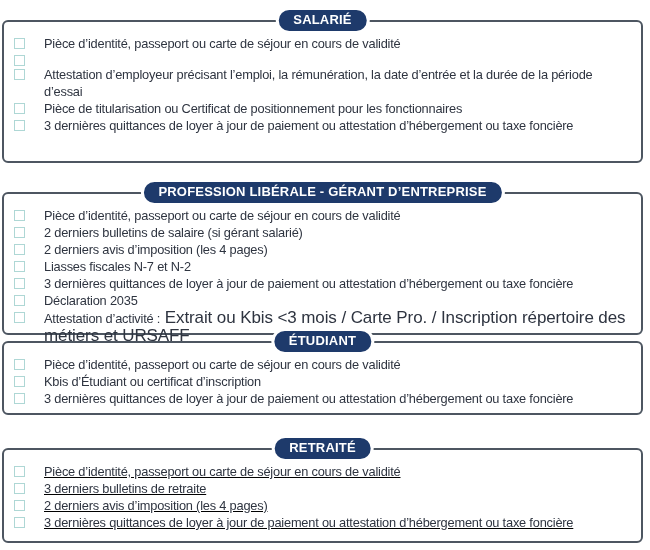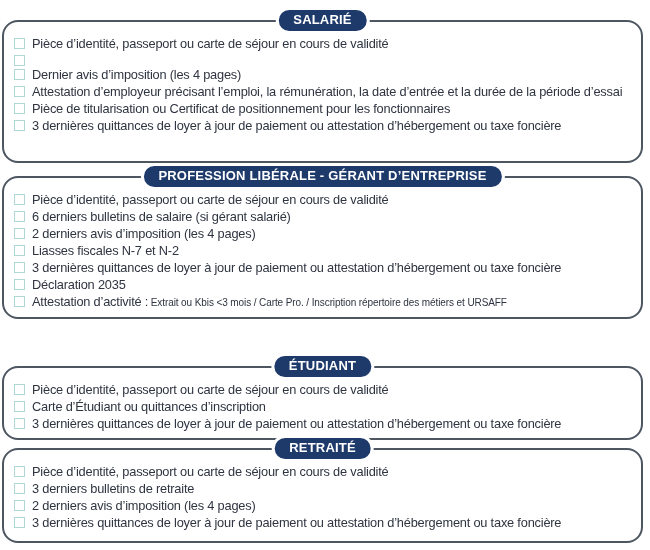--- a/index.html
+++ b/index.html
@@ -14,27 +14,27 @@
     height: 550px;
     background: #ffffff;
     overflow: hidden;
   }
   .section {
     position: absolute;
     left: 2px;
     width: 641px;
     box-sizing: border-box;
     border: 2px solid var(--box-border, #4d5661);
-    border-radius: 16px;
+    border-radius: 6px;
     background: #ffffff;
   }
   .s0 { top: 20px;  height: 143px; }
-  .s1 { top: 176px; height: 143px; }
-  .s2 { top: 366px; height: 74px;  }
-  .s3 { top: 448px; height: 95px;  }
+  .s1 { top: 192px; height: 143px; }
+  .s2 { top: 341px; height: 74px;  }
+  .s3 { top: 448px; height: 95px; text-decoration: underline;  }
   .pill {
     position: absolute;
     top: -15px;
     left: 50%;
     transform: translateX(-50%);
     background: var(--pill-bg, #1e3a6b);
     color: var(--pill-text, #ffffff);
     border: 3px solid #ffffff;
     border-radius: 14px;
     padding: 3px 15px 4px 15px;
@@ -47,54 +47,51 @@
   .items {
     padding: 13px 8px 0 8px;
   }
   .item {
     display: flex;
     align-items: flex-start;
     color: var(--text, #2e3440);
     font-size: 12.8px;
     line-height: 17px;
     letter-spacing: -0.2px;
+    gap: 12px;
   }
   .checkbox {
     flex: 0 0 auto;
     width: 9px;
     height: 9px;
     border: 1px solid var(--cb-border, #aed7d5);
     background: #ffffff;
     margin: 3px 7px 0 2px;
   }
   .label { display: block; }
-  .label-small { font-size: 10px; letter-spacing: -0.1px; }
+  .label-small { font-size: 17px; letter-spacing: -0.1px; }
 </style>
 </head>
 <body style="background: rgb(255, 255, 255);">
 
 <div class="page">
   <section class="section s0">
     <div class="pill">
       <span class="pill-label">SALARIÉ</span>
     </div>
     <div class="items">
   <div class="item">
     <span class="checkbox"></span>
     <span class="label"><span class="label-main">Pièce d’identité, passeport ou carte de séjour en cours de validité</span></span>
   </div>
 
   <div class="item">
     <span class="checkbox"></span>
   </div>
 
-  <div class="item">
-    <span class="checkbox"></span>
-    <span class="label"><span class="label-main">Dernier avis d’imposition (les 4 pages)</span></span>
-  </div>
 
   <div class="item">
     <span class="checkbox"></span>
     <span class="label"><span class="label-main">Attestation d’employeur précisant l’emploi, la rémunération,  la date d’entrée et la durée de la période d’essai</span></span>
   </div>
 
   <div class="item">
     <span class="checkbox"></span>
     <span class="label"><span class="label-main">Pièce de titularisation ou Certificat de positionnement pour les fonctionnaires</span></span>
   </div>
@@ -111,21 +108,21 @@
       <span class="pill-label">PROFESSION LIBÉRALE - GÉRANT D’ENTREPRISE</span>
     </div>
     <div class="items">
   <div class="item">
     <span class="checkbox"></span>
     <span class="label"><span class="label-main">Pièce d’identité, passeport ou carte de séjour en cours de validité</span></span>
   </div>
 
   <div class="item">
     <span class="checkbox"></span>
-    <span class="label"><span class="label-main">6 derniers bulletins de salaire (si gérant salarié)</span></span>
+    <span class="label"><span class="label-main">2 derniers bulletins de salaire (si gérant salarié)</span></span>
   </div>
 
   <div class="item">
     <span class="checkbox"></span>
     <span class="label"><span class="label-main">2 derniers avis d’imposition (les 4 pages)</span></span>
   </div>
 
   <div class="item">
     <span class="checkbox"></span>
     <span class="label"><span class="label-main">Liasses fiscales N-7 et N-2</span></span>
@@ -153,21 +150,21 @@
       <span class="pill-label">ÉTUDIANT</span>
     </div>
     <div class="items">
   <div class="item">
     <span class="checkbox"></span>
     <span class="label"><span class="label-main">Pièce d’identité, passeport ou carte de séjour en cours de validité</span></span>
   </div>
 
   <div class="item">
     <span class="checkbox"></span>
-    <span class="label"><span class="label-main">Carte d’Étudiant ou quittances d’inscription</span></span>
+    <span class="label"><span class="label-main">Kbis d’Étudiant ou certificat d’inscription</span></span>
   </div>
 
   <div class="item">
     <span class="checkbox"></span>
     <span class="label"><span class="label-main">3 dernières quittances de loyer à jour de paiement ou attestation d’hébergement ou taxe foncière</span></span>
   </div>
 </div>
   </section>
 
   <section class="section s3">

